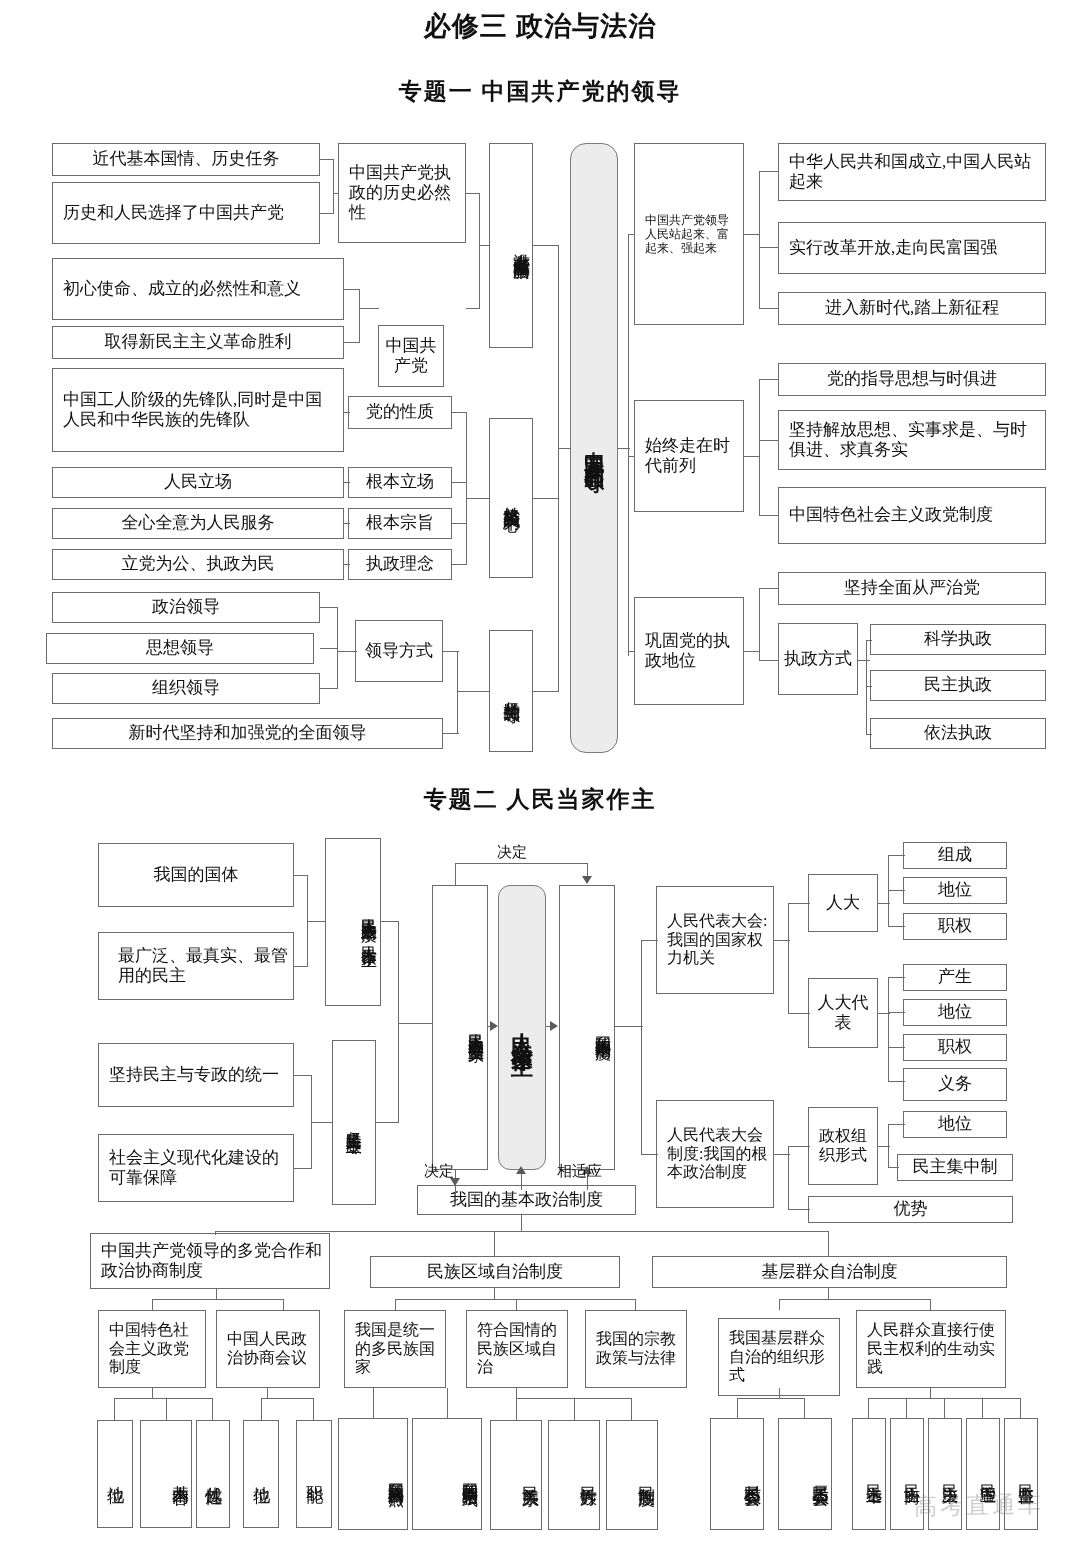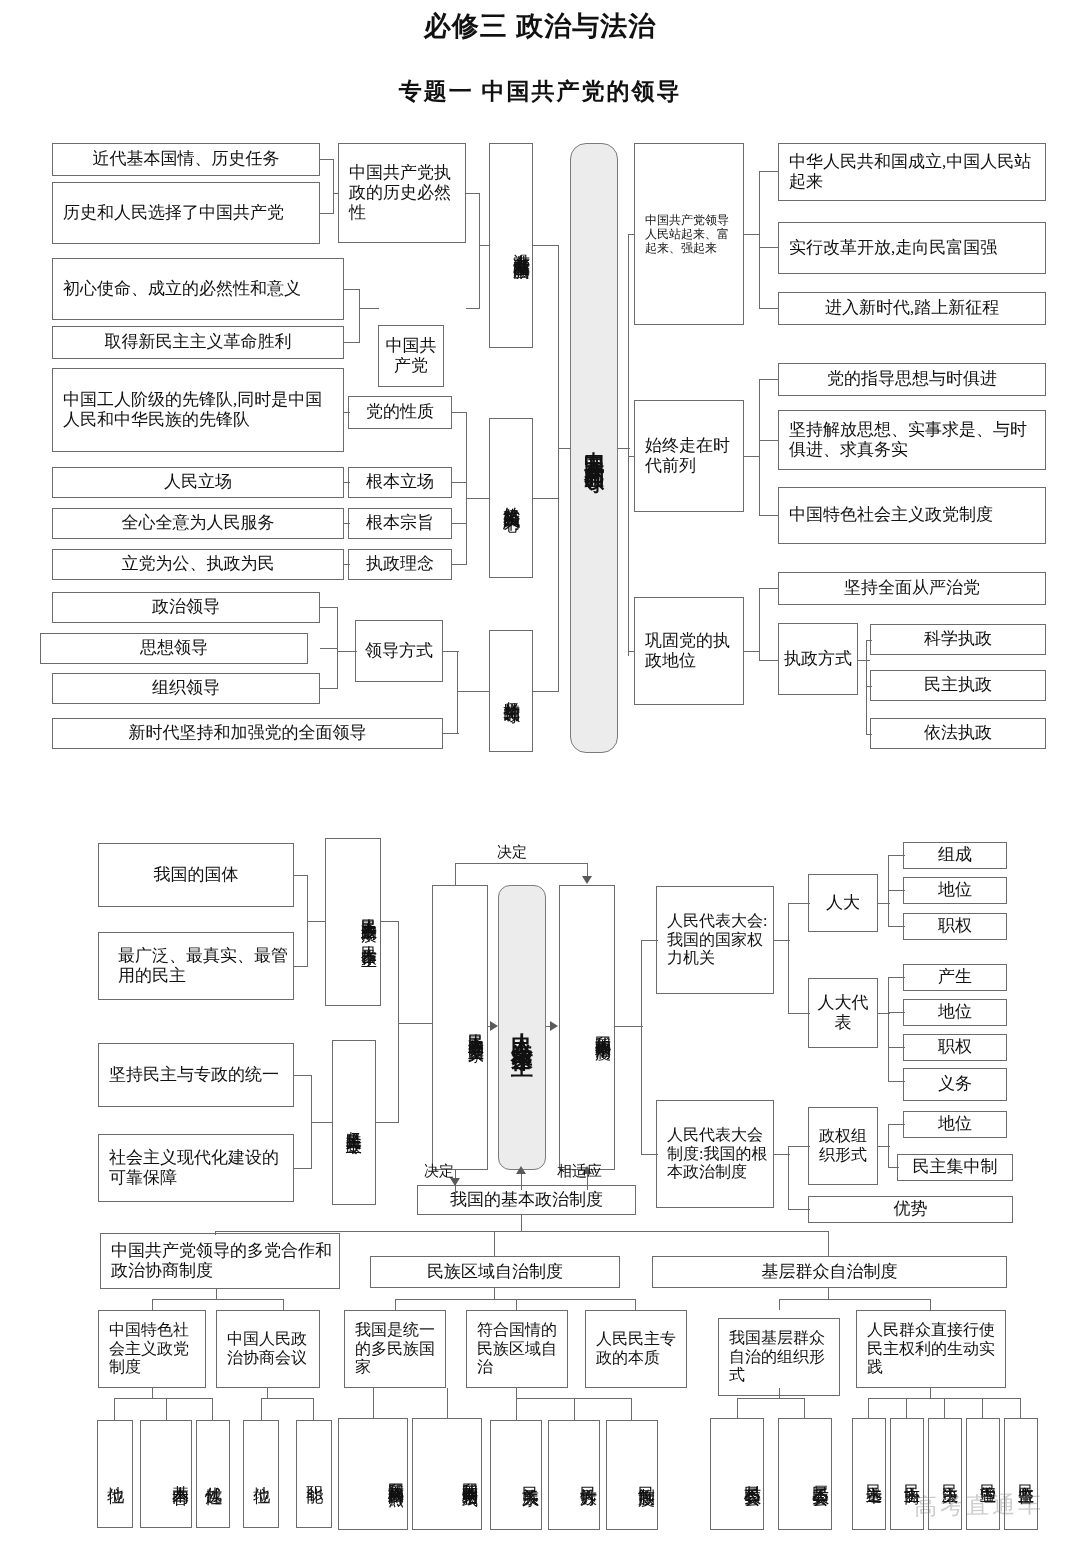--- a/index.html
+++ b/index.html
@@ -103,20 +103,21 @@
     transform: rotate(-1deg);
   }
 </style>
 </head>
 <body>
 
 <div class="page">
 
   <div class="doc-title">必修三  政治与法治</div>
   <div class="sec-title" id="sec1-title">专题一  中国共产党的领导</div>
+  <div class="sec-title" id="sec2-title">专题二  人民当家作主</div>
 
   <div class="bx" style="left:52px;  top:143px; width:268px; height:33px;">近代基本国情、历史任务</div>
   <div class="bx lead" style="left:52px; top:182px; width:268px; height:62px;">历史和人民选择了中国共产党</div>
   <div class="bx lead" style="left:338px; top:143px; width:128px; height:100px; font-size:17px;">中国共产党执政的历史必然性</div>
 
   <div class="bx lead" style="left:52px; top:258px; width:292px; height:62px;">初心使命、成立的必然性和意义</div>
   <div class="bx" style="left:52px;  top:326px; width:292px; height:33px;">取得新民主主义革命胜利</div>
   <div class="bx" style="left:378px; top:277px; width:66px; height:62px;margin-top:48px;">中国共产党</div>
 
   <div class="bx vt" style="left:489px; top:143px; width:44px; height:205px;">没有共产党就没有新中国</div>
@@ -145,21 +146,21 @@
   <div class="bx lead" style="left:52px; top:368px; width:292px; height:84px;">中国工人阶级的先锋队,同时是中国人民和中华民族的先锋队</div>
   <div class="bx" style="left:348px; top:396px; width:104px; height:33px;">党的性质</div>
   <div class="bx" style="left:52px;  top:467px; width:292px; height:31px;">人民立场</div>
   <div class="bx" style="left:348px; top:467px; width:104px; height:31px;">根本立场</div>
   <div class="bx" style="left:52px;  top:508px; width:292px; height:31px;">全心全意为人民服务</div>
   <div class="bx" style="left:348px; top:508px; width:104px; height:31px;">根本宗旨</div>
   <div class="bx" style="left:52px;  top:549px; width:292px; height:31px;">立党为公、执政为民</div>
   <div class="bx" style="left:348px; top:549px; width:104px; height:31px;">执政理念</div>
 
   <div class="bx" style="left:52px;  top:592px; width:268px; height:31px;">政治领导</div>
-  <div class="bx" style="left:40px;  top:633px; width:268px; height:31px;">思想领导</div>
+  <div class="bx" style="left:46px;  top:633px; width:268px; height:31px;">思想领导</div>
   <div class="bx" style="left:52px;  top:673px; width:268px; height:31px;">组织领导</div>
   <div class="bx" style="left:355px; top:620px; width:88px; height:62px;">领导方式</div>
   <div class="bx" style="left:52px;  top:718px; width:391px; height:31px;">新时代坚持和加强党的全面领导</div>
 
   <div class="ln h" style="left:320px; top:159px; width:14px;"></div>
   <div class="ln h" style="left:320px; top:213px; width:14px;"></div>
   <div class="ln v" style="left:333px; top:159px; height:55px;"></div>
   <div class="ln h" style="left:333px; top:193px; width:6px;"></div>
 
   <div class="ln h" style="left:344px; top:289px; width:16px;"></div>
@@ -253,29 +254,29 @@
   <div class="bx" style="left:903px; top:1068px; width:104px; height:33px;">义务</div>
 
   <div class="bx lead" style="left:656px; top:1100px; width:118px; height:108px; font-size:16px;">人民代表大会制度:我国的根本政治制度</div>
   <div class="bx" style="left:808px; top:1107px; width:70px; height:78px; font-size:16px;">政权组织形式</div>
   <div class="bx" style="left:903px; top:1111px; width:104px; height:27px;">地位</div>
   <div class="bx" style="left:897px; top:1154px; width:116px; height:27px;">民主集中制</div>
   <div class="bx" style="left:808px; top:1196px; width:205px; height:27px;">优势</div>
 
   <div class="bx" style="left:417px; top:1185px; width:219px; height:30px;">我国的基本政治制度</div>
 
-  <div class="bx lead" style="left:100px;  top:1233px; width:240px; height:56px;">中国共产党领导的多党合作和政治协商制度</div>
+  <div class="bx lead" style="left:90px;  top:1233px; width:240px; height:56px;">中国共产党领导的多党合作和政治协商制度</div>
   <div class="bx" style="left:370px; top:1256px; width:250px; height:32px;">民族区域自治制度</div>
   <div class="bx" style="left:652px; top:1256px; width:355px; height:32px;">基层群众自治制度</div>
 
   <div class="bx lead" style="left:98px;  top:1310px; width:108px; height:78px; font-size:16px;">中国特色社会主义政党制度</div>
   <div class="bx lead" style="left:216px; top:1310px; width:104px; height:78px; font-size:16px;">中国人民政治协商会议</div>
   <div class="bx lead" style="left:344px; top:1310px; width:102px; height:78px; font-size:16px;">我国是统一的多民族国家</div>
   <div class="bx lead" style="left:466px; top:1310px; width:102px; height:78px; font-size:16px;">符合国情的民族区域自治</div>
-  <div class="bx lead" style="left:585px; top:1310px; width:102px; height:78px; font-size:16px;">人民民主专政的本质</div>
+  <div class="bx lead" style="left:585px; top:1310px; width:102px; height:78px; font-size:16px;">我国的宗教政策与法律</div>
   <div class="bx lead" style="left:718px; top:1310px; width:122px; height:78px; font-size:16px;margin-top:8px;">我国基层群众自治的组织形式</div>
   <div class="bx lead" style="left:856px; top:1310px; width:150px; height:78px; font-size:16px;">人民群众直接行使民主权利的生动实践</div>
 
   <div class="bx vt ctr" style="left:97px;  top:1420px; width:36px; height:108px;">地位</div>
   <div class="bx vt" style="left:140px; top:1420px; width:52px; height:108px;">基本内容</div>
   <div class="bx vt ctr" style="left:196px; top:1420px; width:34px; height:108px;">优越性</div>
   <div class="bx vt ctr" style="left:243px; top:1420px; width:36px; height:108px;">地位</div>
   <div class="bx vt ctr" style="left:296px; top:1420px; width:36px; height:108px;">职能</div>
   <div class="bx vt" style="left:338px; top:1418px; width:70px; height:112px; font-size:16px;">我国民族格局的特点</div>
   <div class="bx vt" style="left:412px; top:1418px; width:70px; height:112px; font-size:16px;">我国的国家结构形式</div>

